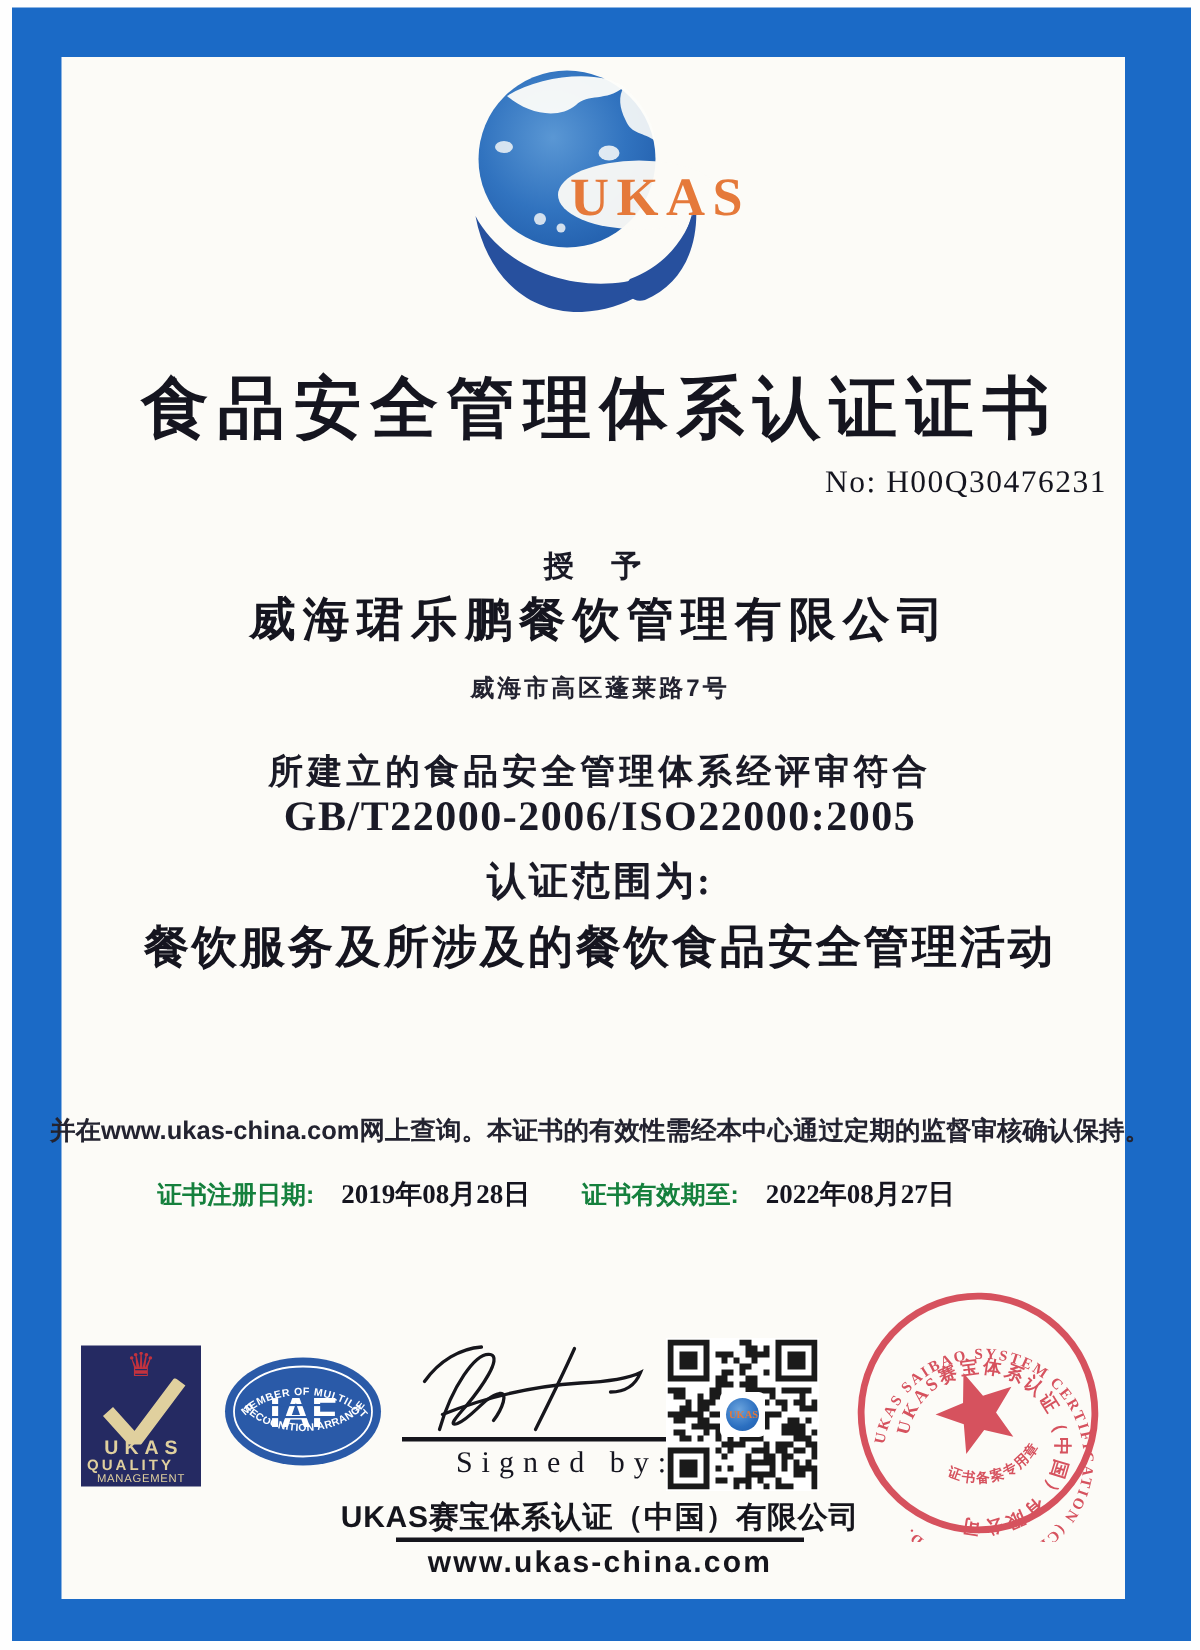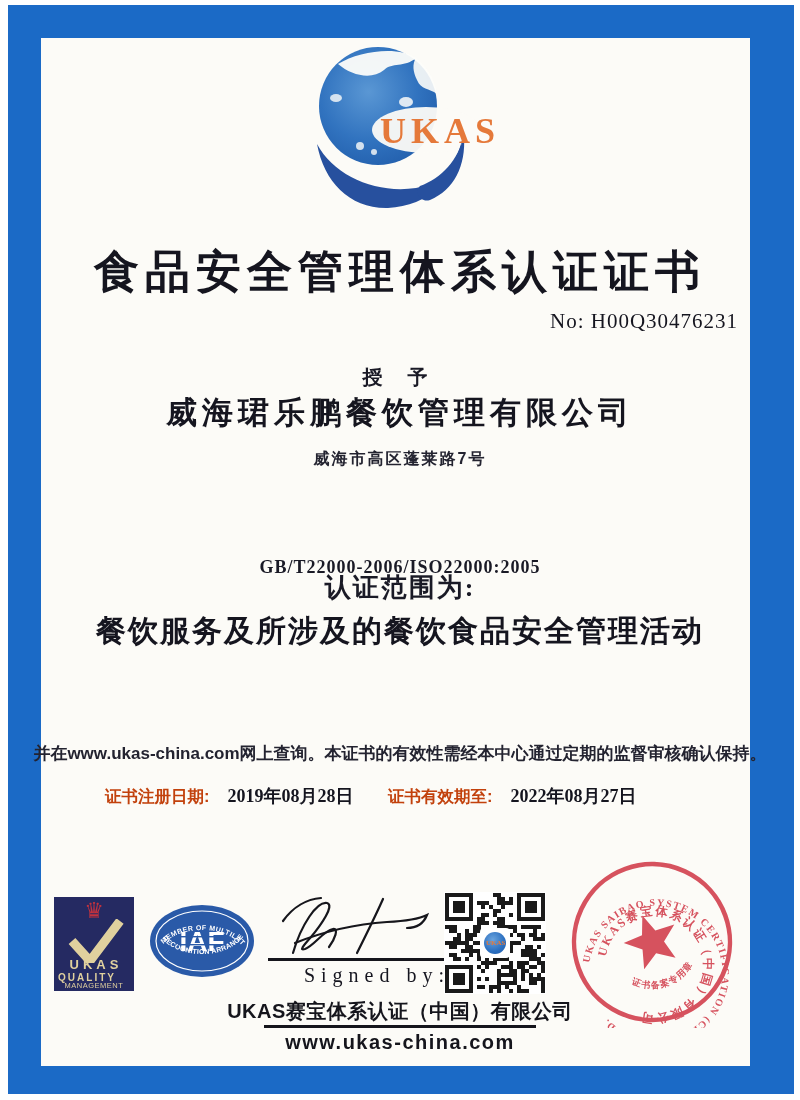--- a/index.html
+++ b/index.html
@@ -18,29 +18,29 @@
   .logo svg{position:absolute;left:0;top:0;}
   .brand-text{position:absolute;left:72px;top:68px;font-size:36px;font-weight:700;
               color:#e5793a;letter-spacing:5px;font-family:"Liberation Serif","DejaVu Serif",serif;}
 
   .title{top:242px;font-size:45px;font-weight:700;letter-spacing:6px;color:#15151f;}
   .cert-no{left:550px;top:309px;font-size:21px;letter-spacing:1px;color:#15151f;}
   .awarded{top:364px;font-size:20px;font-weight:700;letter-spacing:10px;}
   .company{top:392px;font-size:31px;font-weight:600;letter-spacing:5px;color:#15151f;}
   .address{top:449px;font-size:16px;font-weight:700;letter-spacing:2px;color:#232330;}
   .compliance{top:499px;font-size:23px;font-weight:600;letter-spacing:3px;}
-  .standard{top:529px;font-size:18px;font-weight:600;letter-spacing:1px;margin-top:28px;}
+  .standard{top:529px;font-size:28px;font-weight:600;letter-spacing:1px;}
   .scope-label{top:570px;font-size:26px;font-weight:700;letter-spacing:2px;}
   .scope{top:611px;font-size:30px;font-weight:700;letter-spacing:2px;color:#15151f;}
   .note1{top:702px;font-size:14.5px;font-weight:600;color:#232330;}
   .note2{top:742px;font-size:17px;font-weight:700;color:#232330;}
 
   .dates{left:0;top:784px;width:800px;height:24px;}
   .date-group{position:absolute;top:0;white-space:nowrap;}
-  .date-label{font-family:"Liberation Sans","DejaVu Sans",sans-serif;font-weight:700;font-size:16.5px;color:#c2410c;}
+  .date-label{font-family:"Liberation Sans","DejaVu Sans",sans-serif;font-weight:700;font-size:16.5px;color:#15803d;}
   .date-value{font-size:18px;font-weight:600;color:#15151f;margin-left:14px;}
   .dg1{left:105px;} .dg2{left:388px;}
 
   
   .qm-badge{left:54px;top:897px;width:80px;height:94px;background:#252a62;text-align:center;}
   .qm-crown{display:block;margin-top:2px;font-size:22px;line-height:24px;color:#c2323e;
             font-family:"DejaVu Sans",sans-serif;}
   .qm-check{position:absolute;left:10px;top:22px;}
   .qm-name{position:absolute;left:0;width:80px;top:60px;font-family:"Liberation Sans","DejaVu Sans",sans-serif;
            color:#e0d09e;font-size:13px;font-weight:700;letter-spacing:4px;text-indent:4px;}
@@ -102,20 +102,21 @@
   <div class="abs ctr title">食品安全管理体系认证证书</div>
   <div class="abs cert-no">
     <span>No:</span>
     <span>H00Q30476231</span>
   </div>
 
   <div class="abs ctr awarded">授 予</div>
   <div class="abs ctr company">威海珺乐鹏餐饮管理有限公司</div>
   <div class="abs ctr address sans">威海市高区蓬莱路7号</div>
 
+  <div class="abs ctr compliance">所建立的食品安全管理体系经评审符合</div>
   <div class="abs ctr standard">GB/T22000-2006/ISO22000:2005</div>
   <div class="abs ctr scope-label">认证范围为:</div>
   <div class="abs ctr scope">餐饮服务及所涉及的餐饮食品安全管理活动</div>
 
   <div class="abs ctr note2 sans">并在www.ukas-china.com网上查询。本证书的有效性需经本中心通过定期的监督审核确认保持。</div>
 
   <div class="abs dates">
     <div class="date-group dg1">
       <span class="date-label">证书注册日期:</span>
       <span class="date-value">2019年08月28日</span>

